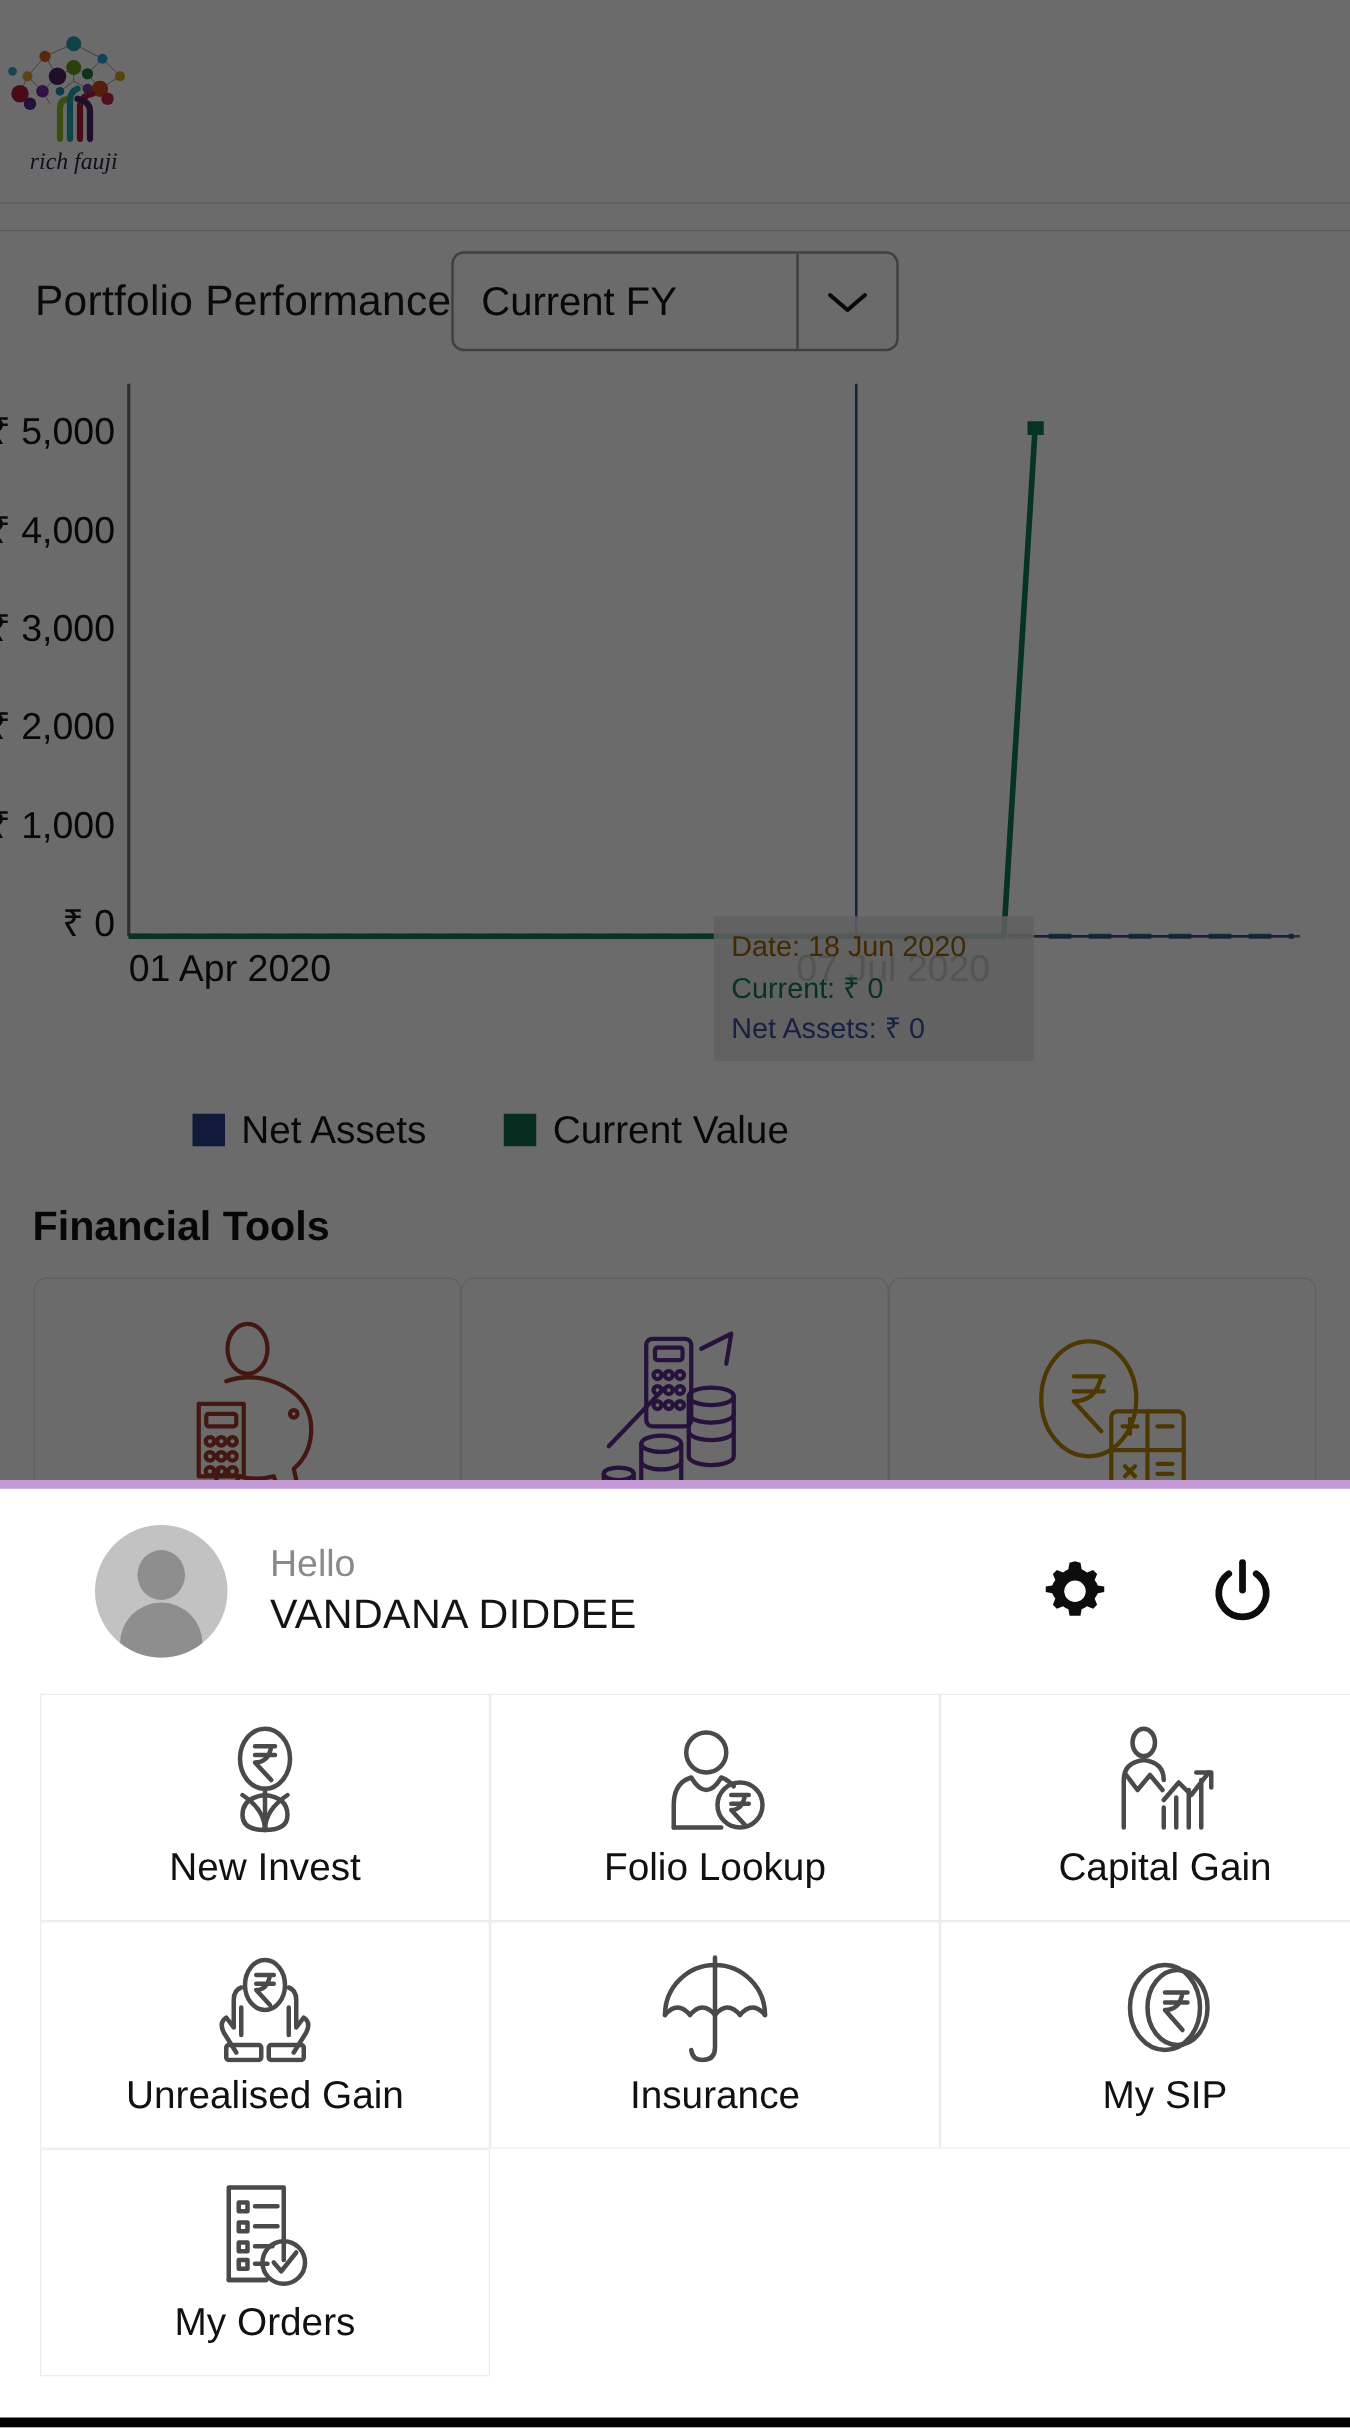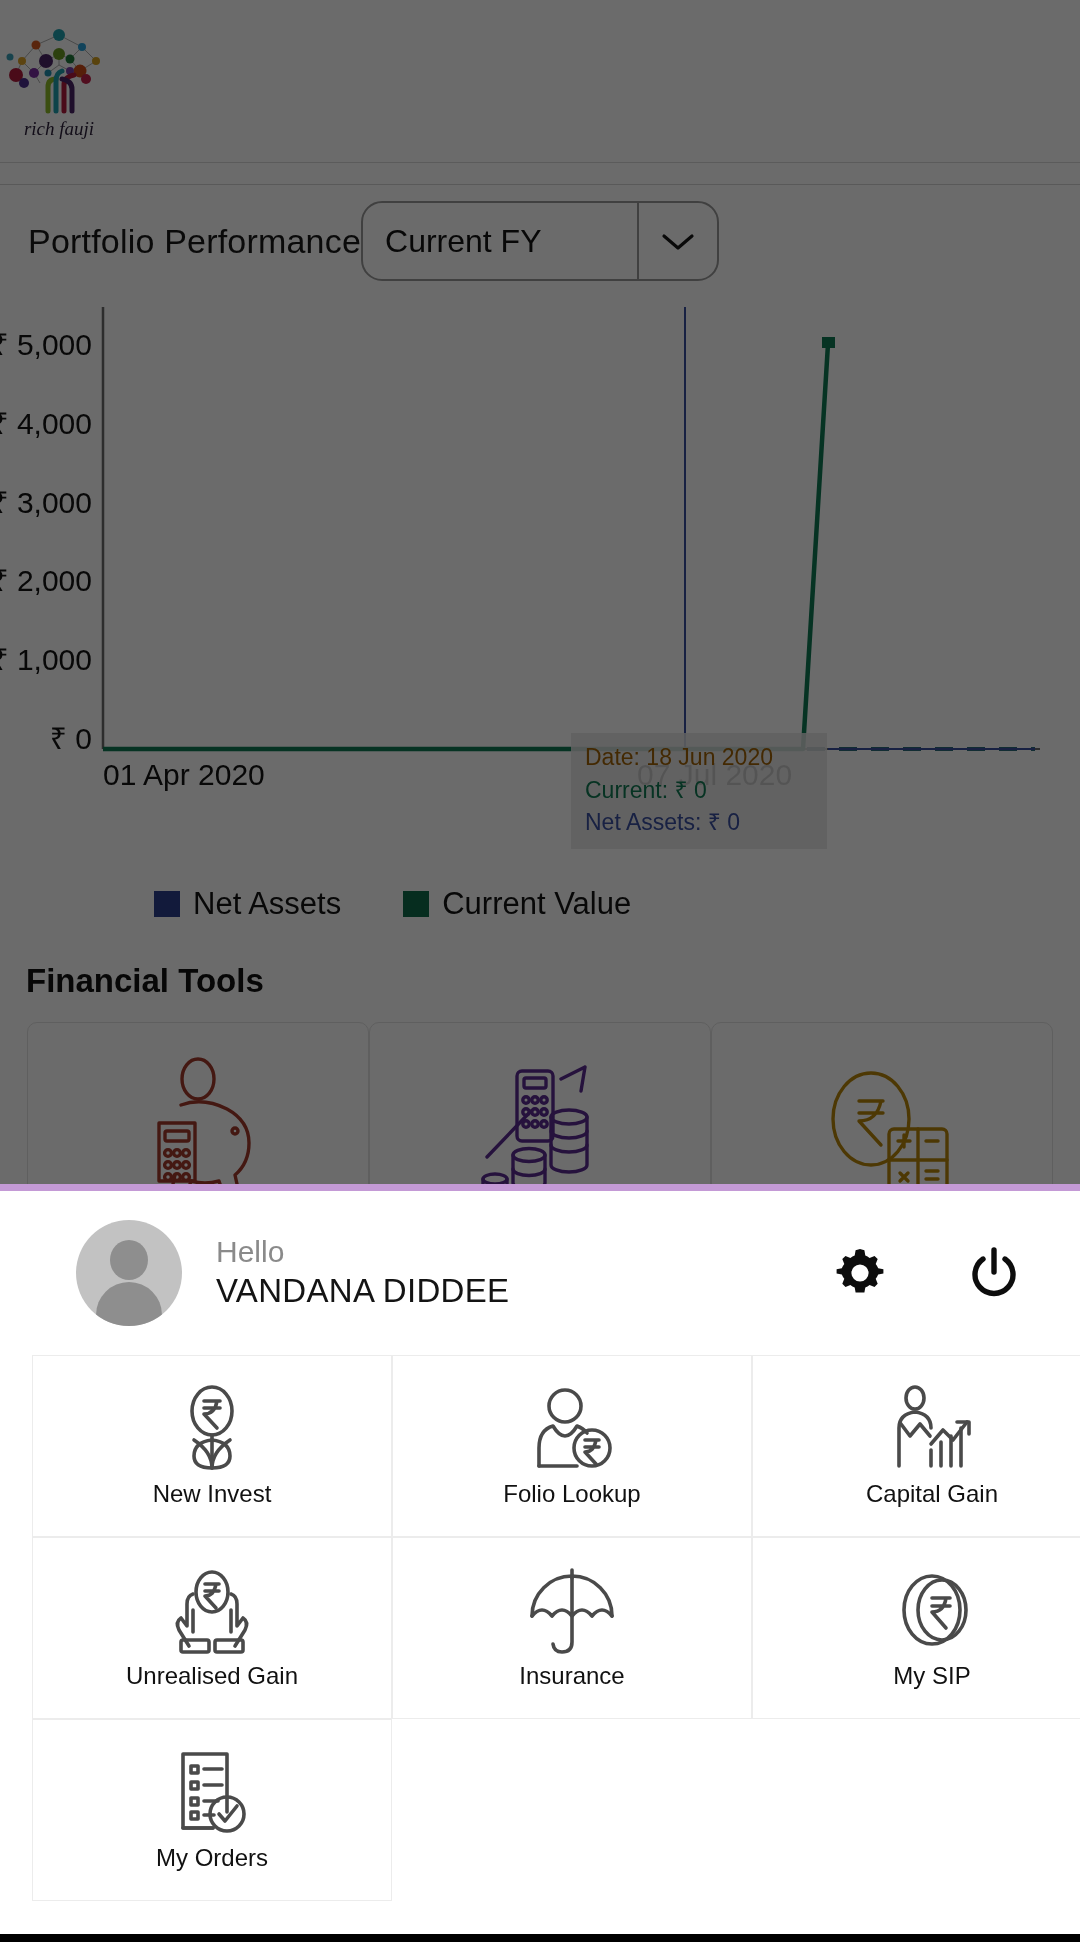--- a/index.html
+++ b/index.html
@@ -36,21 +36,21 @@
   
   .portfolio {
     width: 1080px; background: #fff; padding: 0 28px;
   }
   .pp-row {
     display: flex; align-items: center; justify-content: flex-start;
     height: 112px;
   }
   .pp-title { font-size: 34px; color: #1a1a1a; letter-spacing: .2px; }
   .fy-select {
-    width: 358px; height: 80px; border: 2px solid #9a9a9a; border-radius: 21px;
+    width: 358px; height: 80px; border: 2px solid #9a9a9a; border-radius: 10px;
     display: flex; align-items: center; background: transparent;
   }
   .fy-label { flex: 1; padding-left: 22px; font-size: 32px; color: #141414; }
   .fy-div { width: 2px; height: 100%; background: #9a9a9a; }
   .fy-chev { width: 78px; display: flex; align-items: center; justify-content: center; }
 
   
   .chart-area { position: relative; width: 1080px; height: 500px; }
   .chart-svg { position: absolute; left: 0; top: 0; }
   .tooltip {
@@ -107,21 +107,21 @@
   .icon-btn { width: 56px; height: 56px; display: flex; align-items: center; justify-content: center; }
 
   .menu-grid { display: flex; flex-wrap: wrap; width: 1080px; }
   .menu-cell {
     width: 360px; height: 182px; border: 1px solid #ececec;
     display: flex; flex-direction: column; align-items: center; justify-content: center;
     background: #fff;
   }
   .menu-cell.empty { border-color: transparent; background: #fff; }
   .menu-ico { height: 88px; display: flex; align-items: center; justify-content: center; }
-  .menu-label { margin-top: 8px; font-size: 24px; color: #111; }
+  .menu-label { margin-top: 8px; font-size: 31px; color: #111; }
 
   .navbar { position: absolute; left: 0; top: 1934px; width: 1080px; height: 8px; background: #000; z-index: 200; }
 </style>
 </head>
 <body>
 
 <div id="root">
 
   <div class="app-bg">
 

